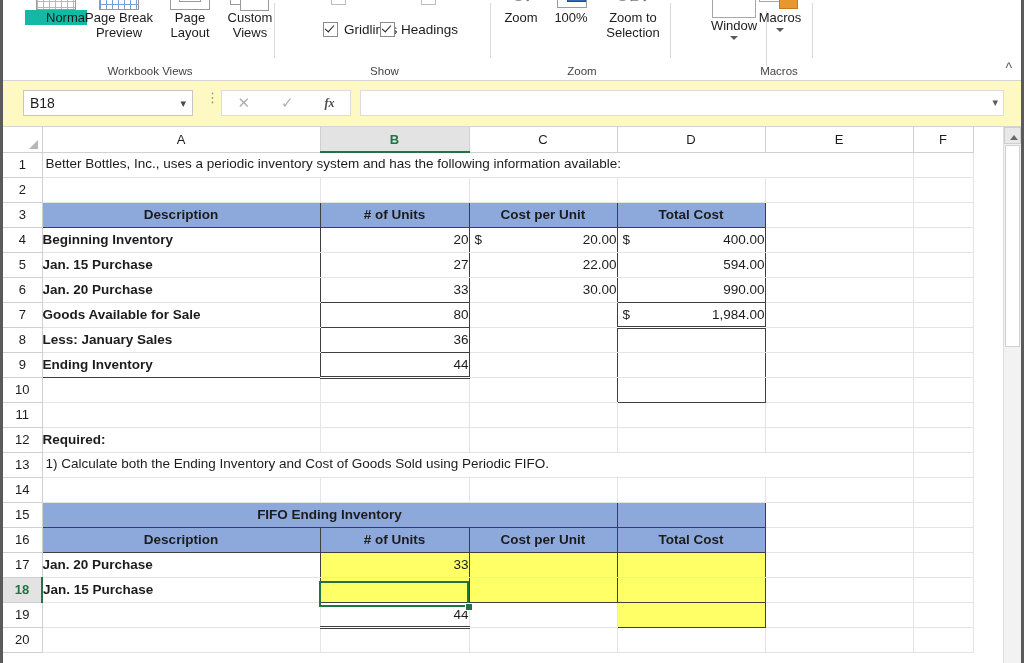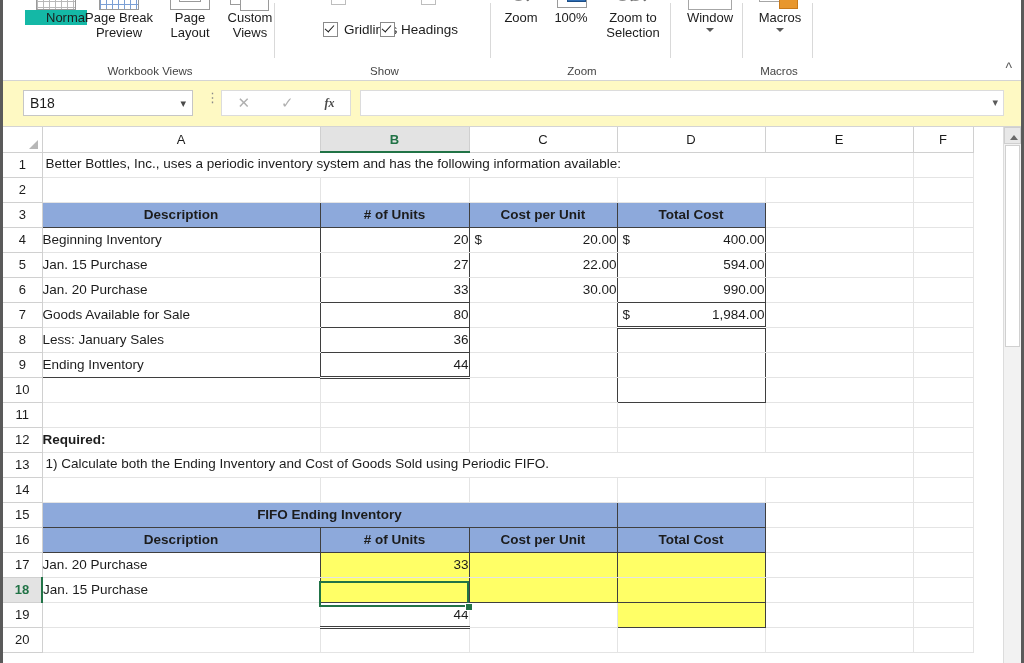--- a/index.html
+++ b/index.html
@@ -82,21 +82,21 @@
     text-align:center;font-size:13px;color:#1c1c1c;}
   td.rowh.sel{background:#e3e3e3;color:#217346;font-weight:bold;border-right:2px solid #217346;}
   td.cell{border-right:1px solid #e4e4e4;border-bottom:1px solid #e4e4e4;font-size:13.5px;color:#1c1c1c;
     padding:0 3px;white-space:nowrap;overflow:visible;height:25px;box-sizing:border-box;}
 
   .t-l{text-align:left;} .t-r{text-align:right;}
   .bold{font-weight:bold;}
   .hdrblue{background:#8DA9DB;font-weight:bold;text-align:center;}
   .yellow{background:#FFFF66;}
   .bdr-b{border-bottom:1px solid #3f3f3f !important;}
-  .bdr-l{border-left:1px solid #3f3f3f !important;}
+  .bdr-l{border-left:1px solid #3f3f3f !important;font-weight:bold;}
   .bdr-r{border-right:1px solid #3f3f3f !important;}
   .bdr-all{border:1px solid #3f3f3f !important;}
   .bdr-dbl-b{border-bottom:3px double #3f3f3f !important;}
 
   .ovf{position:relative;}
   .ovf span{position:absolute;left:3px;top:3px;white-space:nowrap;}
 
   
   .selbox{position:absolute;border:2px solid #217346;box-sizing:border-box;pointer-events:none;}
   .selhandle{position:absolute;width:6px;height:6px;background:#217346;border:1px solid #fff;box-sizing:content-box;}
@@ -181,21 +181,21 @@
           <div class="mag" style="left:18px;top:22px;"></div>
           <div class="mag" style="left:31px;top:22px;"></div>
         </div>
         <div class="bt">Zoom to</div>
         <div class="bt">Selection</div>
       </div>
       <div class="glabel">Zoom</div>
       <div class="sep"></div>
     </div>
 
-    <div class="rgroup" style="left:672px;width:68px;">
+    <div class="rgroup" style="left:696px;width:68px;margin-top:8px;">
       <div class="bigbtn" style="left:6px;width:58px;">
         <div class="bi">
             <div class="ico-window"></div>
           </div>
         <div class="bt">Window</div>
         <div class="caretdn"></div>
       </div>
       <div class="sep"></div>
     </div>
 

